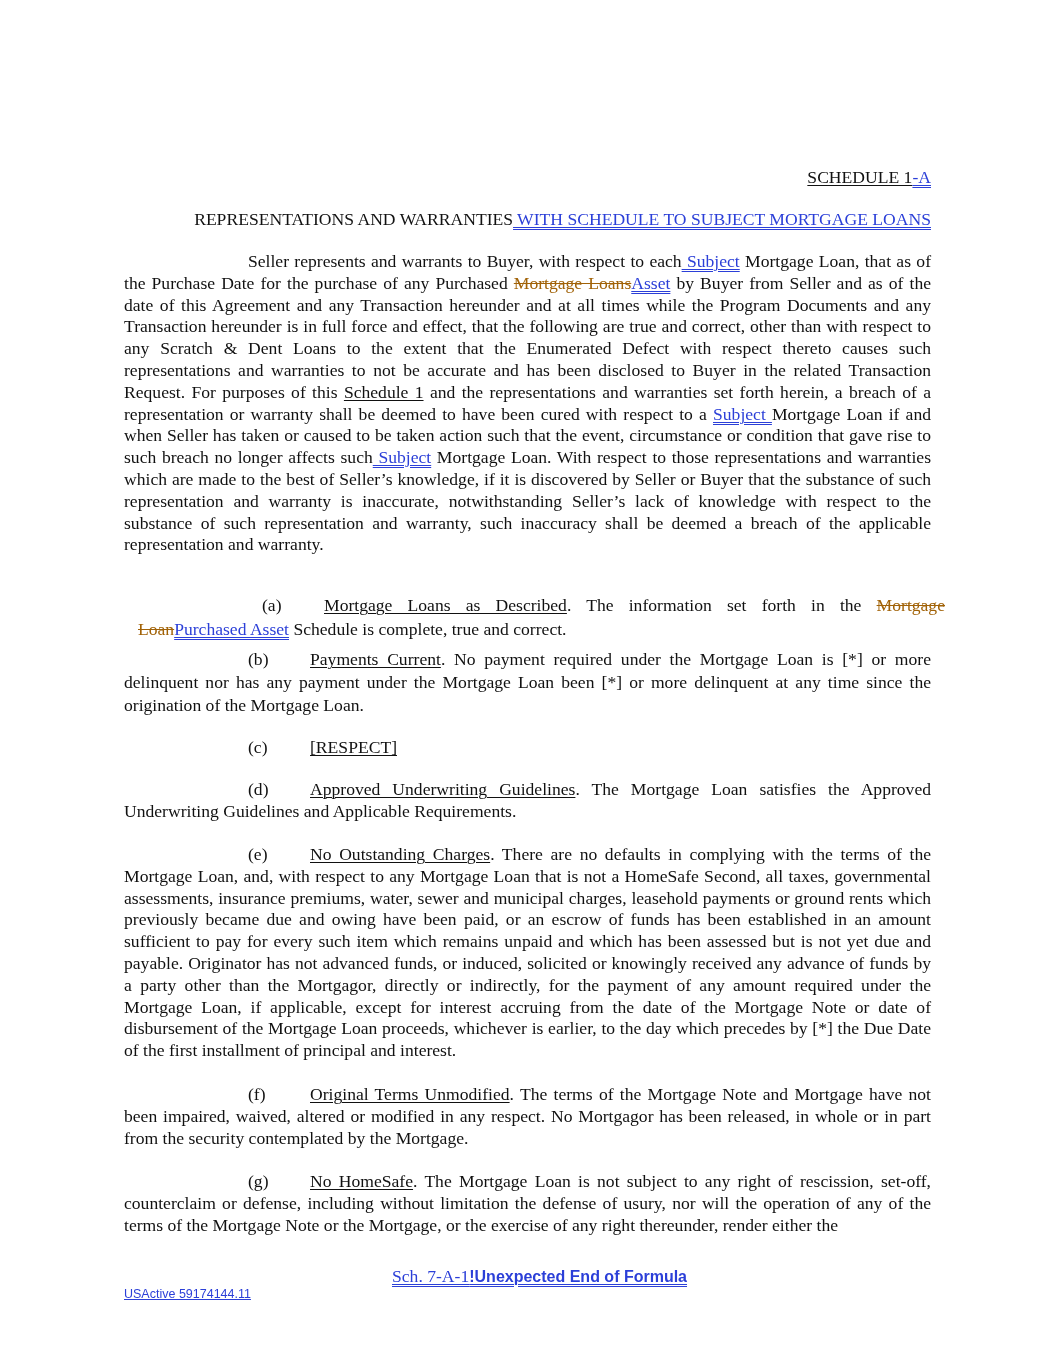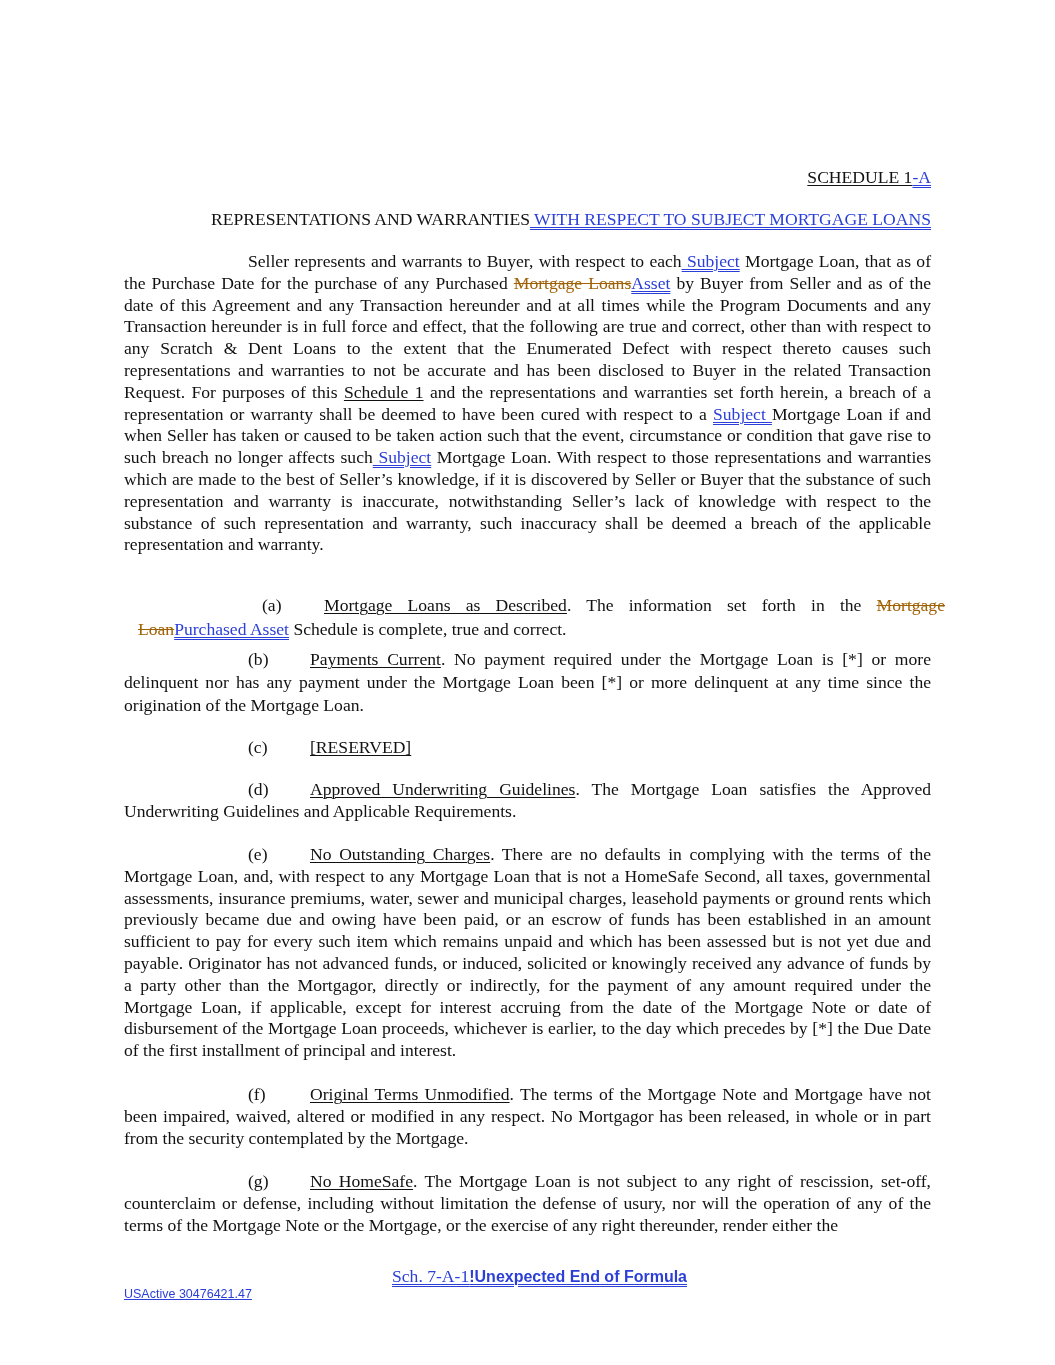--- a/index.html
+++ b/index.html
@@ -32,37 +32,37 @@
 </head>
 <body>
 
 <div class="page">
 
   <div class="title center">
     <span class="ul">SCHEDULE 1</span><span class="ins">-A</span>
   </div>
 
   <div class="subtitle center">
-    <span>REPRESENTATIONS AND WARRANTIES</span><span class="ins"> WITH RESPECT TO SUBJECT MORTGAGE LOANS</span>
+    <span>REPRESENTATIONS AND WARRANTIES</span><span class="ins"> WITH SCHEDULE TO SUBJECT MORTGAGE LOANS</span>
   </div>
 
   <p class="para intro" style="margin:0;">
     <span>Seller represents and warrants to Buyer, with respect to each</span><span class="ins"> Subject</span><span> Mortgage Loan, that as of the Purchase Date for the purchase of any Purchased </span><span class="del">Mortgage Loans</span><span class="ins">Asset</span><span> by Buyer from Seller and as of the date of this Agreement and any Transaction hereunder and at all times while the Program Documents and any Transaction hereunder is in full force and effect, that the following are true and correct, other than with respect to any Scratch &amp; Dent Loans to the extent that the Enumerated Defect with respect thereto causes such representations and warranties to not be accurate and has been disclosed to Buyer in the related Transaction Request.  For purposes of this </span><span class="ul">Schedule 1</span><span> and the representations and warranties set forth herein, a breach of a representation or warranty shall be deemed to have been cured with respect to a </span><span class="ins">Subject </span><span>Mortgage Loan if and when Seller has taken or caused to be taken action such that the event, circumstance or condition that gave rise to such breach no longer affects such</span><span class="ins"> Subject</span><span> Mortgage Loan.  With respect to those representations and warranties which are made to the best of Seller’s knowledge, if it is discovered by Seller or Buyer that the substance of such representation and warranty is inaccurate, notwithstanding Seller’s lack of knowledge with respect to the substance of such representation and warranty, such inaccuracy shall be deemed a breach of the applicable representation and warranty.</span>
   </p>
 
   <p class="para sec sec-a" style="margin:14px;">
     <span class="lbl">(a)</span><span class="ul">Mortgage Loans as Described</span><span>.  The information set forth in the </span><span class="del">Mortgage Loan</span><span class="ins">Purchased Asset</span><span> Schedule is complete, true and correct.</span>
   </p>
 
   <p class="para sec sec-b" style="margin:0;">
     <span class="lbl">(b)</span><span class="ul">Payments Current</span><span>.  No payment required under the Mortgage Loan is [*] or more delinquent nor has any payment under the Mortgage Loan been [*] or more delinquent at any time since the origination of the Mortgage Loan.</span>
   </p>
 
   <p class="para sec sec-c" style="margin:0;">
-    <span class="lbl">(c)</span><span class="ul">[RESERVED]</span>
+    <span class="lbl">(c)</span><span class="ul">[RESPECT]</span>
   </p>
 
   <p class="para sec sec-d" style="margin:0;">
     <span class="lbl">(d)</span><span class="ul">Approved Underwriting Guidelines</span><span>.  The Mortgage Loan satisfies the Approved Underwriting Guidelines and Applicable Requirements.</span>
   </p>
 
   <p class="para sec sec-e" style="margin:0;">
     <span class="lbl">(e)</span><span class="ul">No Outstanding Charges</span><span>.  There are no defaults in complying with the terms of the Mortgage Loan, and, with respect to any Mortgage Loan that is not a HomeSafe Second, all taxes, governmental assessments, insurance premiums, water, sewer and municipal charges, leasehold payments or ground rents which previously became due and owing have been paid, or an escrow of funds has been established in an amount sufficient to pay for every such item which remains unpaid and which has been assessed but is not yet due and payable.  Originator has not advanced funds, or induced, solicited or knowingly received any advance of funds by a party other than the Mortgagor, directly or indirectly, for the payment of any amount required under the Mortgage Loan, if applicable, except for interest accruing from the date of the Mortgage Note or date of disbursement of the Mortgage Loan proceeds, whichever is earlier, to the day which precedes by [*] the Due Date of the first installment of principal and interest.</span>
   </p>
 
@@ -71,13 +71,13 @@
   </p>
 
   <p class="para sec sec-g" style="margin:0;">
     <span class="lbl">(g)</span><span class="ul">No HomeSafe</span><span>.  The Mortgage Loan is not subject to any right of rescission, set-off, counterclaim or defense, including without limitation the defense of usury, nor will the operation of any of the terms of the Mortgage Note or the Mortgage, or the exercise of any right thereunder, render either the</span>
   </p>
 </div>
 
 <div class="footer-page">
   <span class="ins">Sch. 7-A-1</span><span class="ins err">!Unexpected End of Formula</span>
 </div>
-<div class="footer-doc">USActive 30476421.47</div>
+<div class="footer-doc">USActive 59174144.11</div>
 
 </body></html>

